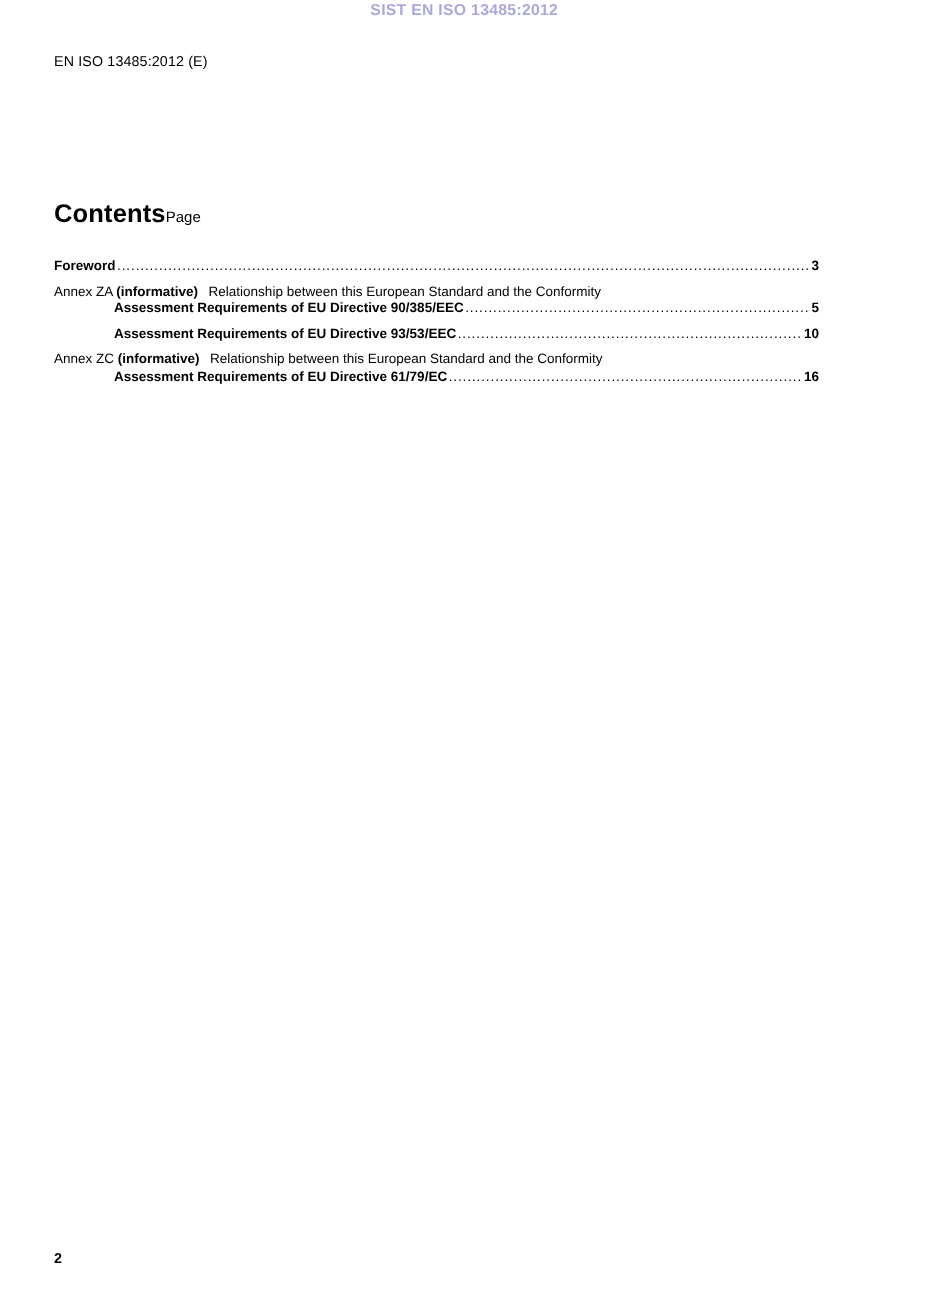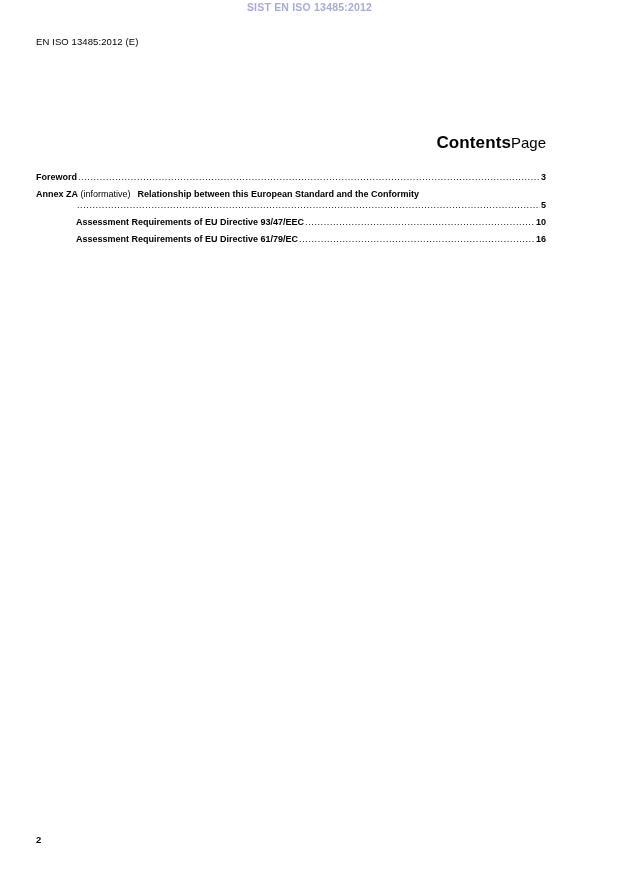--- a/index.html
+++ b/index.html
@@ -47,29 +47,29 @@
   }
 
   
   .contents-head {
     position: absolute;
     top: 133px;
     left: 36px;
     width: 510px;
     display: flex;
     align-items: baseline;
-    justify-content: flex-end;
+    justify-content: flex-start;
   }
   .contents-title {
     font-size: 17px;
     font-weight: bold;
     letter-spacing: 0.1px;
   }
   .page-label {
-    font-size: 15px;
+    font-size: 10px;
     font-weight: normal;
   }
 
   
   .toc {
     position: absolute;
     top: 172px;
     left: 36px;
     width: 510px;
   }
@@ -81,22 +81,22 @@
   }
   .toc-entry.simple {
     margin-bottom: 5.2px;
   }
   
   .toc-entry.annex {
     padding-left: 40px;
     text-indent: -40px;
   }
 
-  .lbl-bold { font-weight: bold; }
-  .lbl-reg  { font-weight: normal; margin-top: 26px; }
+  .lbl-bold { font-weight: normal; }
+  .lbl-reg  { font-weight: bold; margin-top: 26px; }
   .gap-sep  { display: inline-block; width: 7px; }
 
   
   .leader-line {
     display: flex;
     align-items: baseline;
     width: 510px;
   }
   .annex .leader-line {
     width: 470px;
@@ -155,34 +155,38 @@
         <span class="dots">................................................................................................................................................................................................................................................................</span>
         <span class="pg">3</span>
       </div>
     </div>
 
     <div class="toc-entry annex">
       <div>
         <span class="lbl-bold">Annex ZA</span><span> </span><span class="lbl-reg">(informative)</span><span class="gap-sep"></span><span class="lbl-bold">Relationship between this European Standard and the Conformity</span>
       </div>
       <div class="leader-line">
+        <span class="leader-text">Assessment Requirements of EU Directive 90/385/EEC</span>
         <span class="dots">................................................................................................................................................................................................................................................................</span>
         <span class="pg">5</span>
       </div>
     </div>
 
     <div class="toc-entry annex">
       <div class="leader-line">
-        <span class="leader-text">Assessment Requirements of EU Directive 93/47/EEC</span>
+        <span class="leader-text">Assessment Requirements of EU Directive 93/53/EEC</span>
         <span class="dots">................................................................................................................................................................................................................................................................</span>
         <span class="pg">10</span>
       </div>
     </div>
 
     <div class="toc-entry annex">
+      <div>
+        <span class="lbl-bold">Annex ZC</span><span> </span><span class="lbl-reg">(informative)</span><span class="gap-sep"></span><span class="lbl-bold">Relationship between this European Standard and the Conformity</span>
+      </div>
       <div class="leader-line">
         <span class="leader-text">Assessment Requirements of EU Directive 61/79/EC</span>
         <span class="dots">................................................................................................................................................................................................................................................................</span>
         <span class="pg">16</span>
       </div>
     </div>
 
   </div>
 
   <div class="footer-pageno">2</div>

